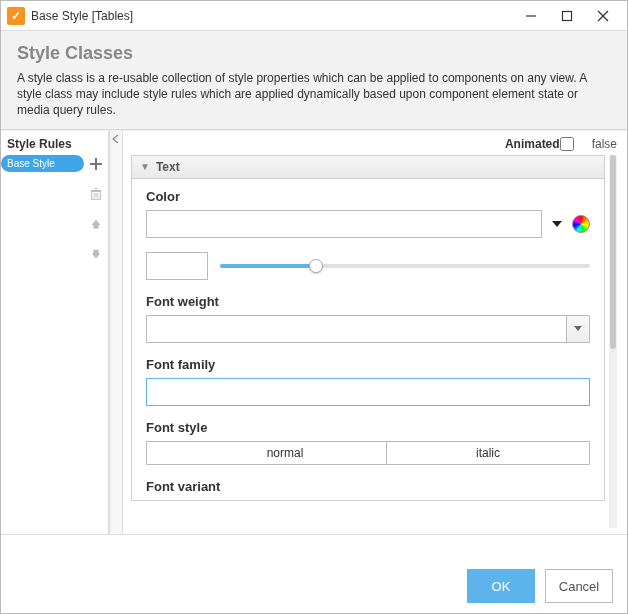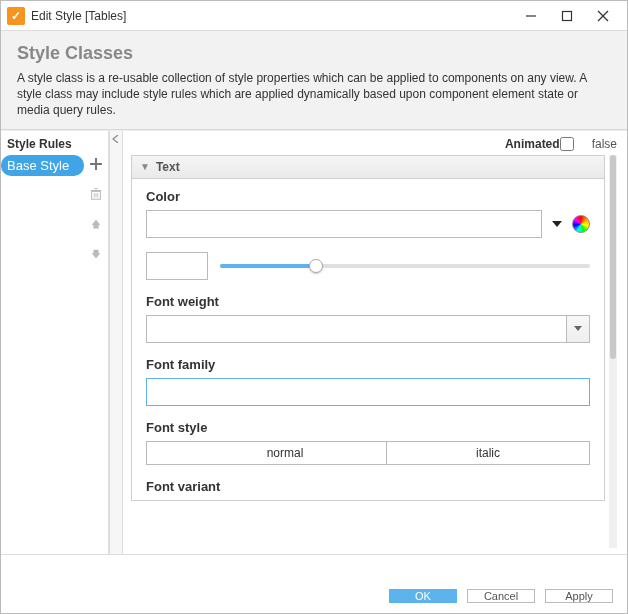--- a/index.html
+++ b/index.html
@@ -11,21 +11,21 @@
 .titlebar-spacer { flex: 1; }
 .win-btn { width: 36px; height: 28px; display: flex; align-items: center; justify-content: center; color: #333; font-size: 14px; }
 .win-btn svg { width: 12px; height: 12px; }
 .header { padding: 12px 16px 10px 16px; background: #f2f2f2; border-bottom: 1px solid #d8d8d8; }
 .header h1 { font-size: 18px; font-weight: bold; color: #888; margin-bottom: 6px; }
 .header p { font-size: 12px; color: #333; line-height: 1.35; }
 .body { flex: 1; display: flex; min-height: 0; border-top: 1px solid #eee; }
 .left { width: 108px; border-right: 1px solid #ddd; display: flex; }
 .left-label { font-size: 12px; font-weight: bold; color: #333; padding: 6px 6px 4px 6px; }
 .rule-list { flex: 1; }
-.rule-item { background: #40a5e6; color: #fff; padding: 3px 6px; font-size: 13px; border-radius: 10px; }
+.rule-item { background: #40a5e6; color: #fff; padding: 3px 6px; font-size: 10px; border-radius: 10px; }
 .left-right { width: 24px; display: flex; flex-direction: column; align-items: center; padding-top: 24px; gap: 12px; }
 .icon-btn { width: 18px; height: 18px; display: flex; align-items: center; justify-content: center; color: #888; }
 .splitter { width: 14px; background: #f6f6f6; border-left: 1px solid #ddd; border-right: 1px solid #ddd; display: flex; align-items: flex-start; justify-content: center; padding-top: 4px; }
 .right { flex: 1; padding: 6px 10px 6px 8px; display: flex; flex-direction: column; min-width: 0; }
 .animated-row { display: flex; justify-content: flex-end; align-items: center; gap: 4px; margin-bottom: 4px; }
 .animated-row label { font-weight: bold; font-size: 12px; color: #333; }
 .animated-row .chk { display: flex; align-items: center; gap: 18px; font-size: 12px; color: #555; }
 .animated-row input[type=checkbox]{ width:14px; height:14px; }
 .section { border: 1px solid #cfcfcf; background: #fff; }
 .section-hd { background: linear-gradient(#f5f5f5,#eaeaea); border-bottom: 1px solid #cfcfcf; padding: 4px 8px; display: flex; align-items: center; gap: 6px; font-weight: bold; color: #555; font-size: 12px; }
@@ -48,31 +48,31 @@
 .combo-btn { width: 24px; height: 28px; border: 1px solid #bbb; background: linear-gradient(#f8f8f8,#eee); display: flex; align-items: center; justify-content: center; }
 .text-input { width: 100%; height: 28px; border: 1px solid #5db4ec; background: #fff; padding: 0 6px; outline: none; }
 .toggle-row { display: flex; border: 1px solid #bbb; padding-left: 37px; }
 .toggle { flex: 1; text-align: center; padding: 4px 0; font-size: 12px; color: #333; }
 .toggle + .toggle { border-left: 1px solid #bbb; }
 .scroll { display: flex; min-height: 0; flex: 1; }
 .scroll-content { flex: 1; overflow: hidden; }
 .scrollbar { width: 8px; background: #f0f0f0; margin-left: 4px; position: relative; }
 .scrollbar .thumb { position: absolute; top: 0; left: 1px; right: 1px; height: 52%; background: #c8c8c8; border-radius: 3px; }
 .footer { border-top: 1px solid #ddd; padding: 10px 14px; display: flex; justify-content: flex-end; gap: 10px; background: #fff; }
-.btn { min-width: 68px; height: 14px; border: 1px solid #bbb; background: #fff; font-size: 11px; color: #555; display: flex; align-items: center; justify-content: center; margin-top: 24px; }
+.btn { min-width: 68px; height: 34px; border: 1px solid #bbb; background: #fff; font-size: 13px; color: #555; display: flex; align-items: center; justify-content: center; margin-top: 24px; }
 .btn.primary { background: #5db4ec; color: #fff; border-color: #5db4ec; }
 </style>
 </head>
 <body>
 
 <div class="window">
 
   <div class="titlebar">
     <div class="appicon">✓</div>
-    <div class="title">Edit Style [Tables]</div>
+    <div class="title">Base Style [Tables]</div>
     <div class="titlebar-spacer"></div>
     <div class="win-btn">
         <svg viewBox="0 0 12 12">
           <line x1="1" y1="6" x2="11" y2="6" stroke="#333" stroke-width="1.2"></line>
         </svg>
       </div>
     <div class="win-btn">
         <svg viewBox="0 0 12 12">
           <rect x="1.5" y="1.5" width="9" height="9" fill="none" stroke="#333" stroke-width="1.2"></rect>
         </svg>
@@ -216,16 +216,15 @@
           <div class="thumb"></div>
         </div>
       </div>
     </div>
 
   </div>
 
   <div class="footer">
     <div class="btn primary">OK</div>
     <div class="btn">Cancel</div>
-    <div class="btn">Apply</div>
   </div>
 
 </div>
 
 </body></html>

